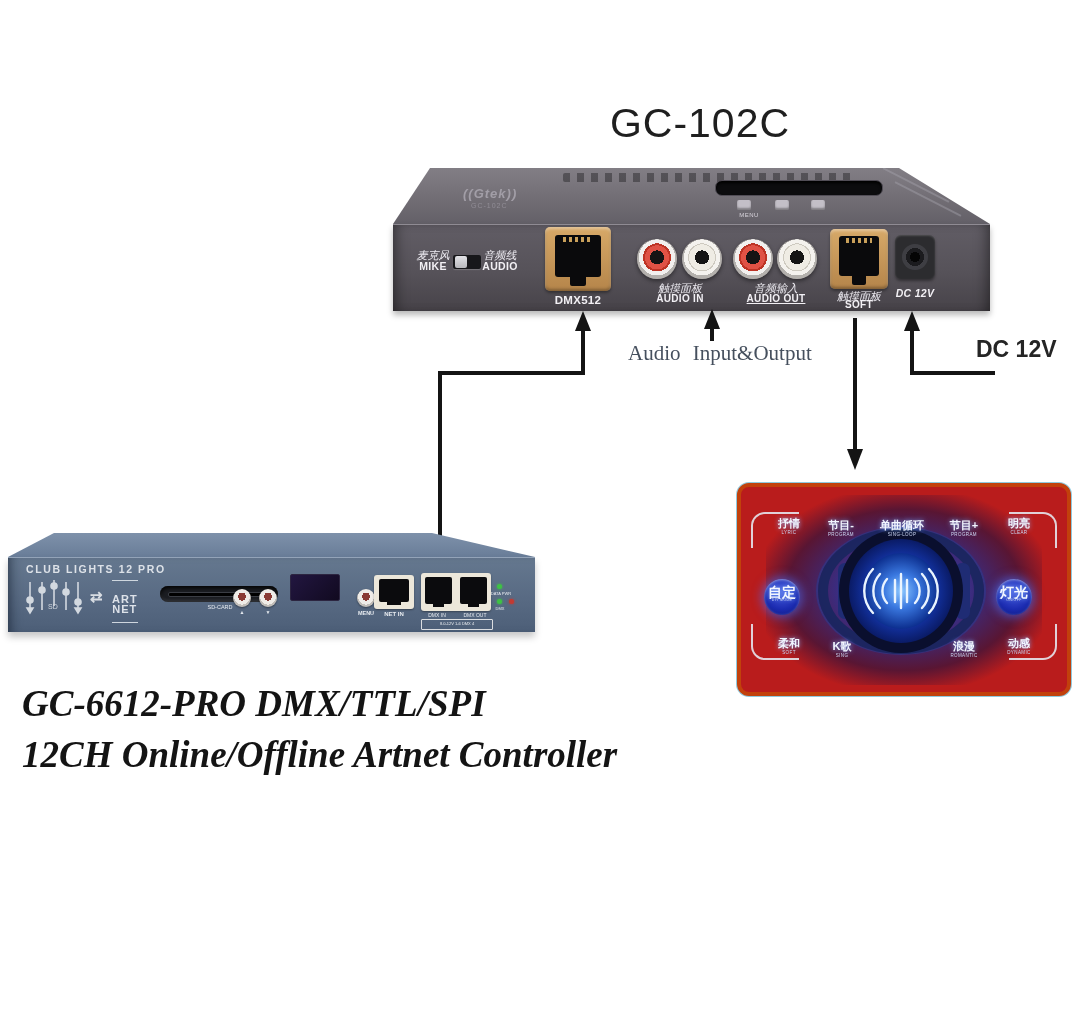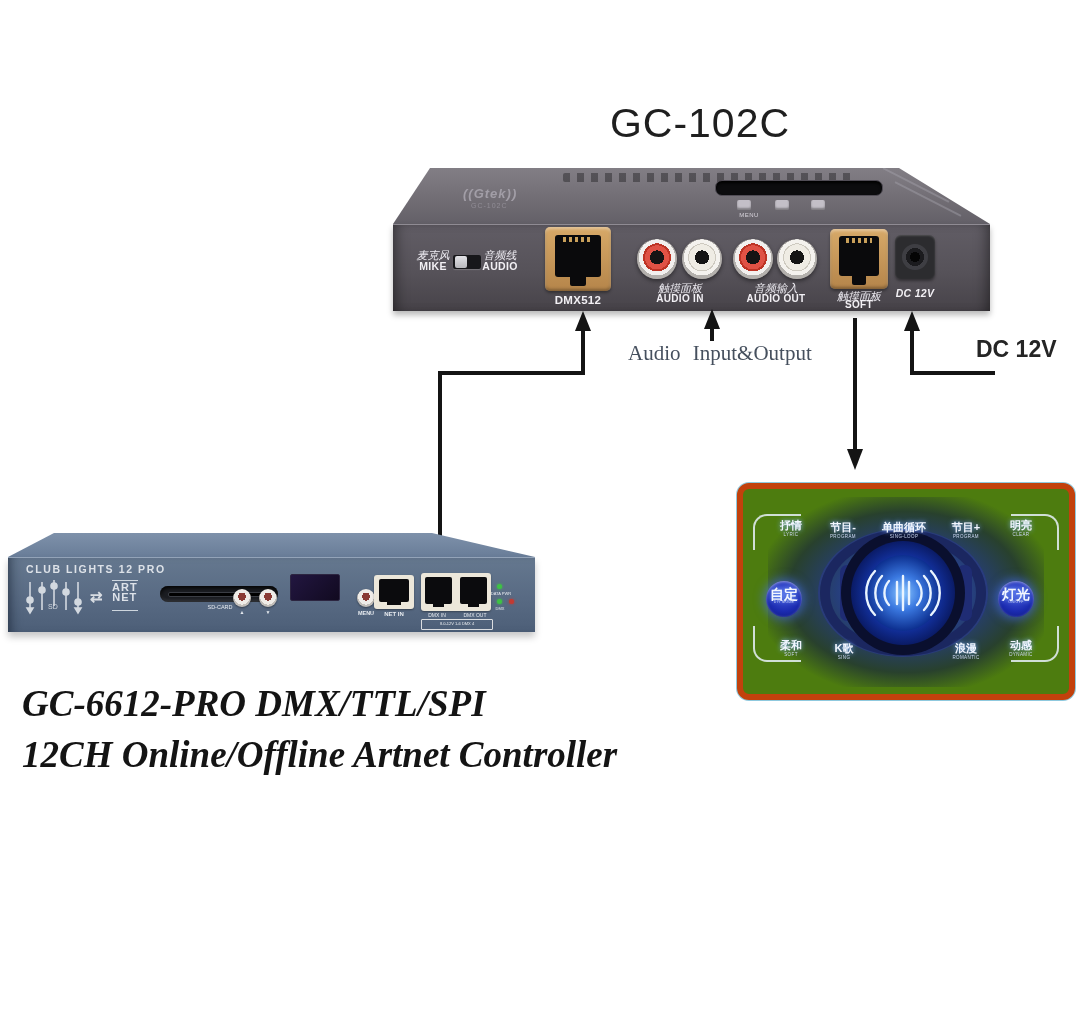--- a/index.html
+++ b/index.html
@@ -70,21 +70,21 @@
   #gc6612 .b-front{position:absolute;left:0;top:24px;width:527px;height:74px;
       background:linear-gradient(180deg,#65788f 0%,#586a83 55%,#4d5f78 100%);
       border-top:1px solid #93a3b8;
       box-shadow:inset 10px 0 12px -8px rgba(10,20,35,.6),0 5px 7px rgba(0,0,0,.22);}
   .club-name{position:absolute;left:18px;top:5px;font-weight:bold;font-size:10.5px;
       letter-spacing:1.6px;color:#dde2e8;}
   .transfer{position:absolute;left:82px;top:30px;font-size:15px;font-weight:bold;color:#d8dde3;}
   .artnet{position:absolute;left:104px;top:22px;font-weight:bold;font-size:11px;
       line-height:10px;color:#dde2e9;letter-spacing:1px;text-align:center;}
   .artnet span{display:block;}
-  .artnet span:first-child{border-top:1.5px solid rgba(220,226,233,.9);padding-top:1px;}
+  .artnet span:first-child{border-top:1.5px solid rgba(220,226,233,.9);padding-top:13px;}
   .artnet span:last-child{border-bottom:1.5px solid rgba(220,226,233,.9);padding-bottom:8px;}
   .sd-slot{position:absolute;left:152px;top:28px;width:118px;height:16px;background:#1b1d22;
       border-radius:8px;box-shadow:inset 0 2px 4px #000,inset 0 -2px 3px rgba(255,255,255,.12);}
   .sd-slot::after{content:"";position:absolute;left:8px;right:8px;top:6px;height:3px;
       background:#000;border:1px solid #3a3d44;border-radius:2px;}
   .tiny-lbl{position:absolute;color:#e6eaef;text-align:center;}
   .rbtn{position:absolute;width:18px;height:18px;border-radius:50%;
       background:radial-gradient(circle at 50% 42%,#8a3a34 0 4px,#efece8 4px 8px,#c2beb9 8px 9px);
       box-shadow:0 1px 2px rgba(0,0,0,.4);}
   .bdisplay{position:absolute;left:282px;top:16px;width:48px;height:25px;border-radius:2px;
@@ -95,22 +95,22 @@
   .bhole::after{content:"";position:absolute;left:28%;right:28%;bottom:-3px;height:4px;
       background:#0b0b0d;}
   .small-print{position:absolute;left:413px;top:61px;width:70px;height:9px;
       border:1px solid rgba(242,242,242,.85);border-radius:1px;font-size:4px;color:#eceff3;
       text-align:center;line-height:8px;overflow:hidden;}
   .led{position:absolute;width:5px;height:5px;border-radius:50%;}
   .led.green{background:#3ec244;box-shadow:0 0 3px #3ec244;}
   .led.red{background:#c23a32;box-shadow:0 0 3px #c23a32;}
 
   
-  #touchpanel{left:737px;top:483px;width:326px;height:205px;background:#4d7c0f;
-      border-radius:12px;border:6px solid #c2410c;box-shadow:0 0 0 1px #8fc9de;overflow:hidden;}
+  #touchpanel{left:737px;top:483px;width:326px;height:205px;background:#b91c1c;
+      border-radius:12px;border:4px solid #c2410c;box-shadow:0 0 0 1px #8fc9de;overflow:hidden;}
   .glow{position:absolute;left:25px;top:8px;width:276px;height:190px;
       background:radial-gradient(ellipse at center,rgba(62,96,220,.95) 0%,
       rgba(28,47,150,.8) 35%,rgba(10,16,70,.55) 60%,transparent 78%);}
   .tp-cn{font-weight:bold;font-size:11px;color:#f2f6ff;text-shadow:0 0 5px #7fb0ff;
       text-align:center;line-height:13px;}
   .tp-en{font-size:4.5px;color:#cdd8f5;letter-spacing:.4px;text-align:center;line-height:6px;}
   .tp-label{position:absolute;}
   .corner{position:absolute;width:60px;}
   .corner::before{content:"";position:absolute;width:46px;height:34px;top:-5px;
       border:2px solid rgba(232,241,250,.85);}
@@ -171,21 +171,21 @@
       <div class="p-en" style="left:146px;top:69px;width:78px;font-size:11.5px;">DMX512</div>
 
       <div class="rca red" style="left:244px;top:14px;"></div>
       <div class="rca white" style="left:289px;top:14px;"></div>
       <div class="p-cn" style="left:244px;top:56px;width:86px;">触摸面板</div>
       <div class="p-en" style="left:244px;top:68px;width:86px;font-size:10px;">AUDIO IN</div>
 
       <div class="rca red" style="left:340px;top:14px;"></div>
       <div class="rca white" style="left:384px;top:14px;"></div>
       <div class="p-cn" style="left:340px;top:56px;width:86px;">音频输入</div>
-      <div class="p-en" style="left:340px;top:68px;width:86px;font-size:10px;">AUDIO OUT</div>
+      <div class="p-en" style="left:340px;top:68px;width:86px;font-size:10px;text-decoration:underline;">AUDIO OUT</div>
 
       <div class="rj45" style="left:437px;top:4px;width:58px;height:60px;">
           <div class="hole"></div>
         </div>
       <div class="p-cn" style="left:429px;top:64px;width:74px;">触摸面板</div>
       <div class="p-en" style="left:429px;top:74px;width:74px;font-size:10px;">SOFT</div>
 
       <div class="dcjack"></div>
       <div class="p-en" style="left:494px;top:62px;width:56px;font-size:10.5px;font-style:italic;">DC 12V</div>
     </div>

